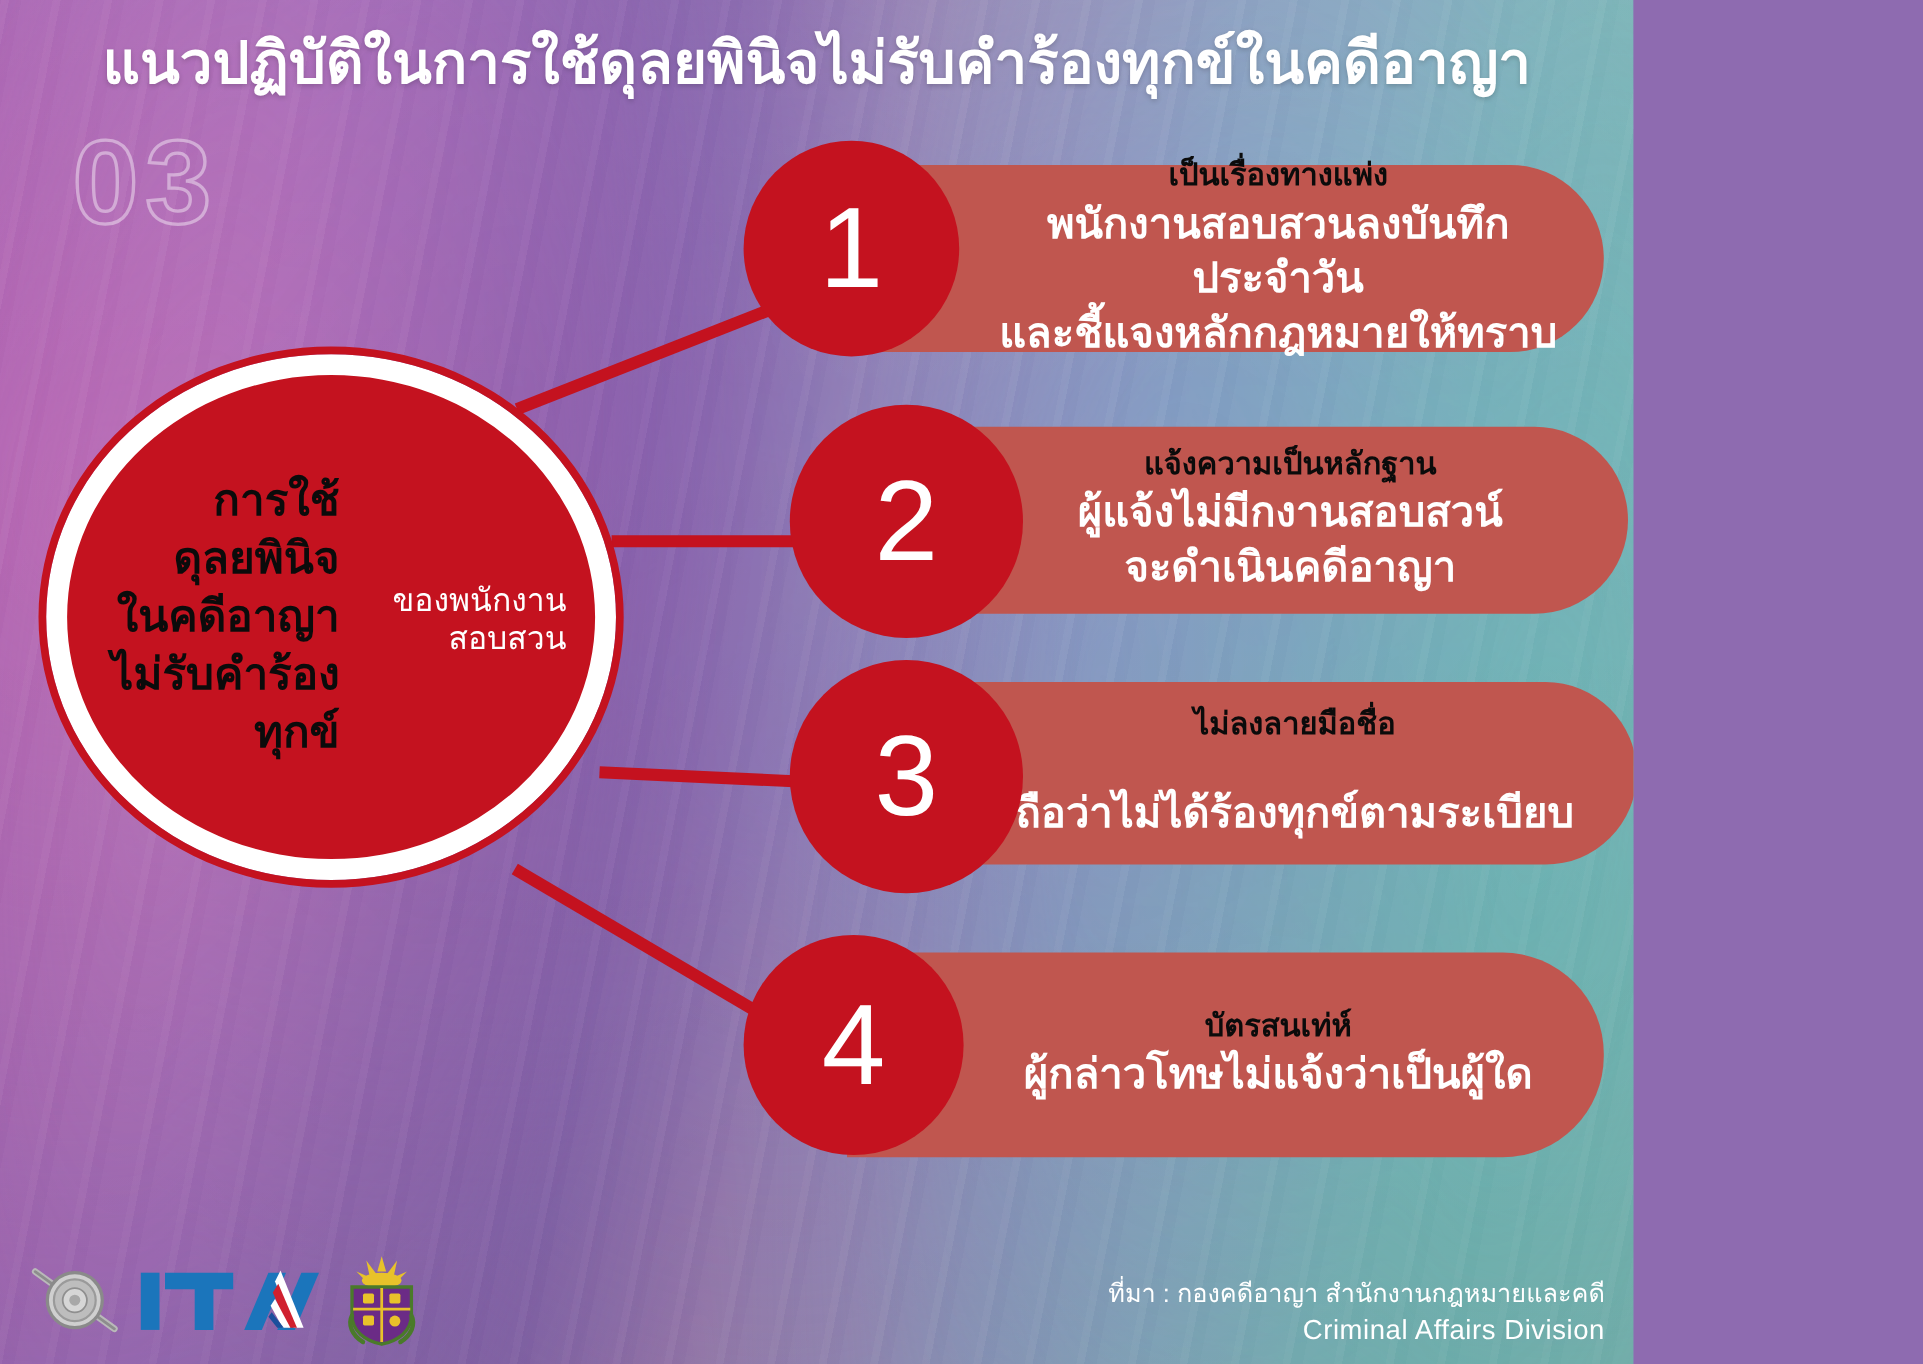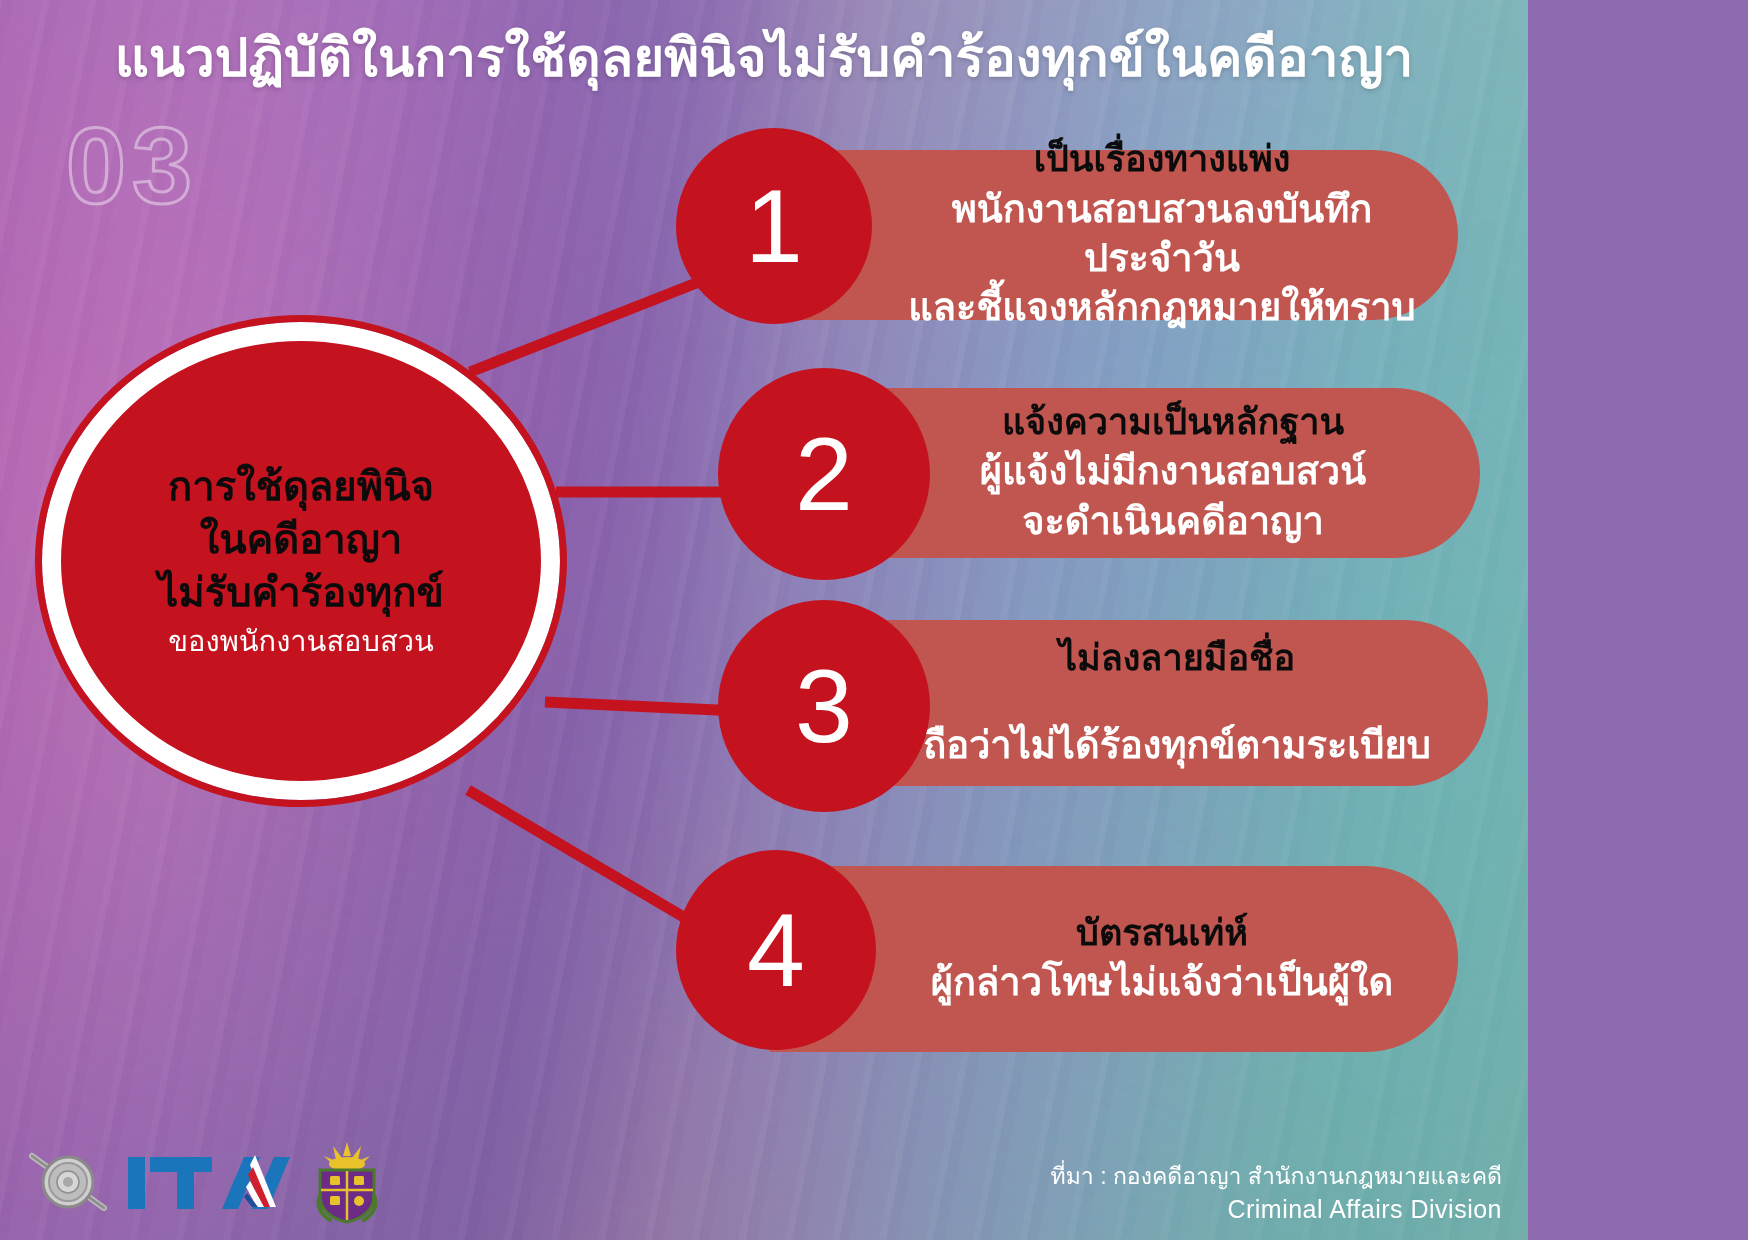--- a/index.html
+++ b/index.html
@@ -8,21 +8,20 @@
     width:1748px;height:1240px;
     font-family:"Liberation Sans","DejaVu Sans",sans-serif;
     overflow:hidden;
     background:#8e6bb0;
   }
   #stage{
     position:relative;
     width:1485px;height:1240px;
     overflow:hidden;
     isolation:isolate;
-    padding-left:43px;
   }
 
   
   .bg-base{
     position:absolute;inset:0;
     background:
       linear-gradient(100deg,
         #9a5fb0 0%,
         #9361b2 10%,
         #8a63b4 20%,
@@ -112,24 +111,24 @@
   .center-node{
     position:absolute;
     left:42px;top:322px;
     width:518px;height:478px;
     border-radius:50%;
     background:#c4121f;
     border:19px solid #ffffff;
     box-sizing:border-box;
     outline:7px solid #c4121f;
     display:flex;
-    flex-direction:column;
+    flex-direction:row;
     align-items:center;
     justify-content:center;
-    text-align:center;
+    text-align:right;
     padding:0 26px;
     box-sizing:border-box;
   }
   .center-title{
     color:#0b0b0b;
     font-size:40px;
     font-weight:bold;
     line-height:1.32;
     margin:0;
   }
@@ -148,21 +147,21 @@
     box-sizing:border-box;
     display:flex;
     flex-direction:column;
     align-items:center;
     justify-content:center;
     text-align:center;
   }
   .pill .head{
     color:#0b0b0b;
     font-weight:bold;
-    font-size:36px;
+    font-size:28px;
     line-height:1.2;
     margin-bottom:4px;
   }
   .pill .body{
     color:#ffffff;
     font-weight:bold;
     font-size:38px;
     line-height:1.30;
   }
   .numcircle{

